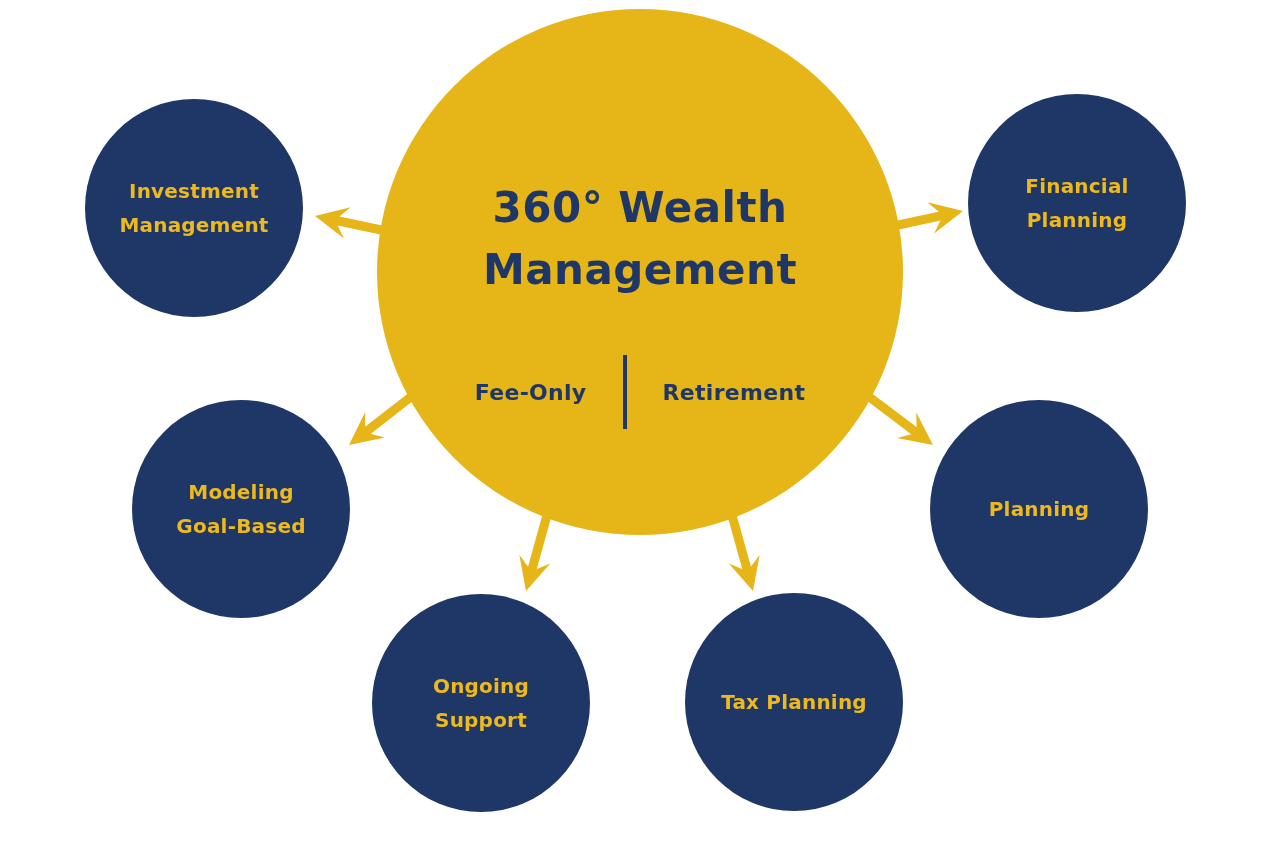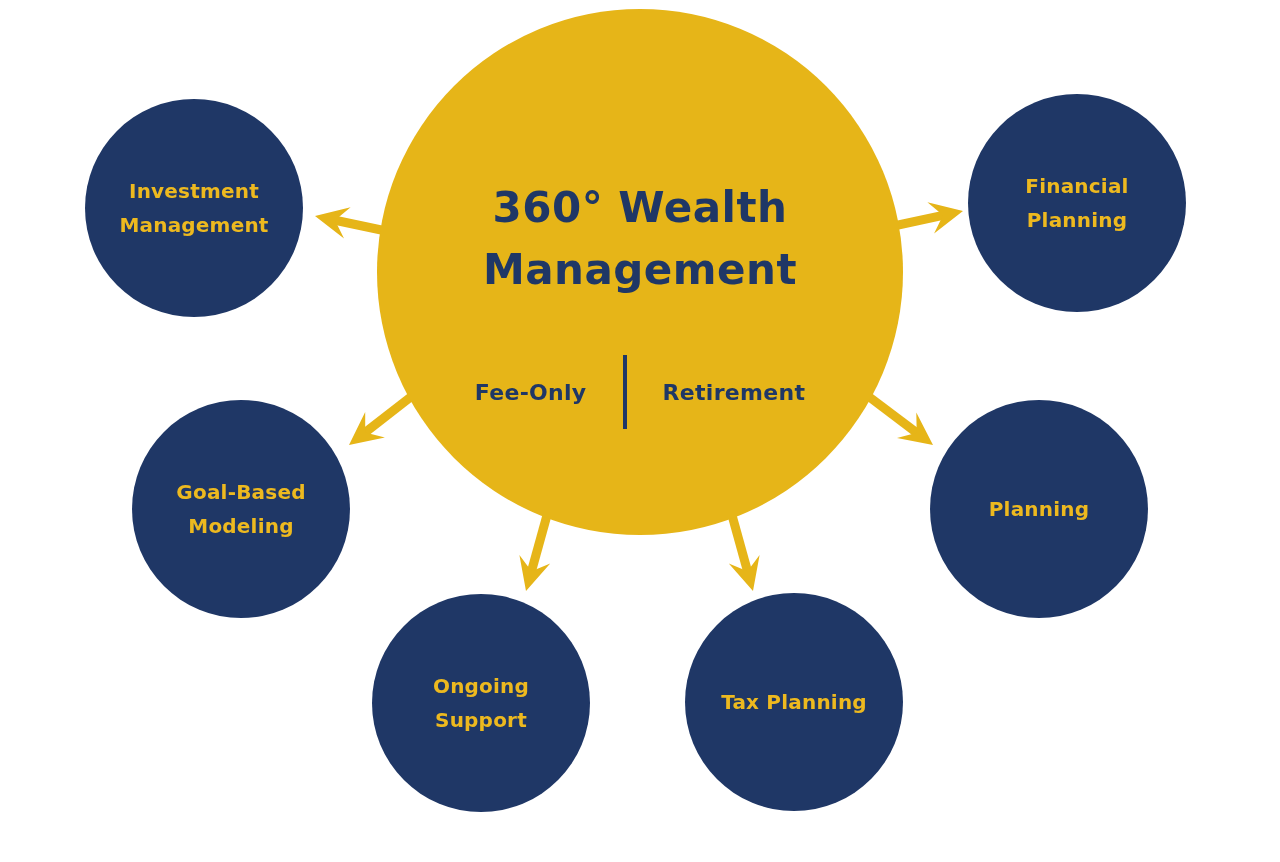--- a/index.html
+++ b/index.html
@@ -141,22 +141,22 @@
 
   <div class="sat sat-financial">
     <div class="sat-label">
       <span>Financial</span>
       <span>Planning</span>
     </div>
   </div>
 
   <div class="sat sat-goal">
     <div class="sat-label">
+      <span>Modeling</span>
       <span>Goal-Based</span>
-      <span>Modeling</span>
     </div>
   </div>
 
   <div class="sat sat-retirement">
     <div class="sat-label">
       <span>Planning</span>
     </div>
   </div>
 
   <div class="sat sat-ongoing">

